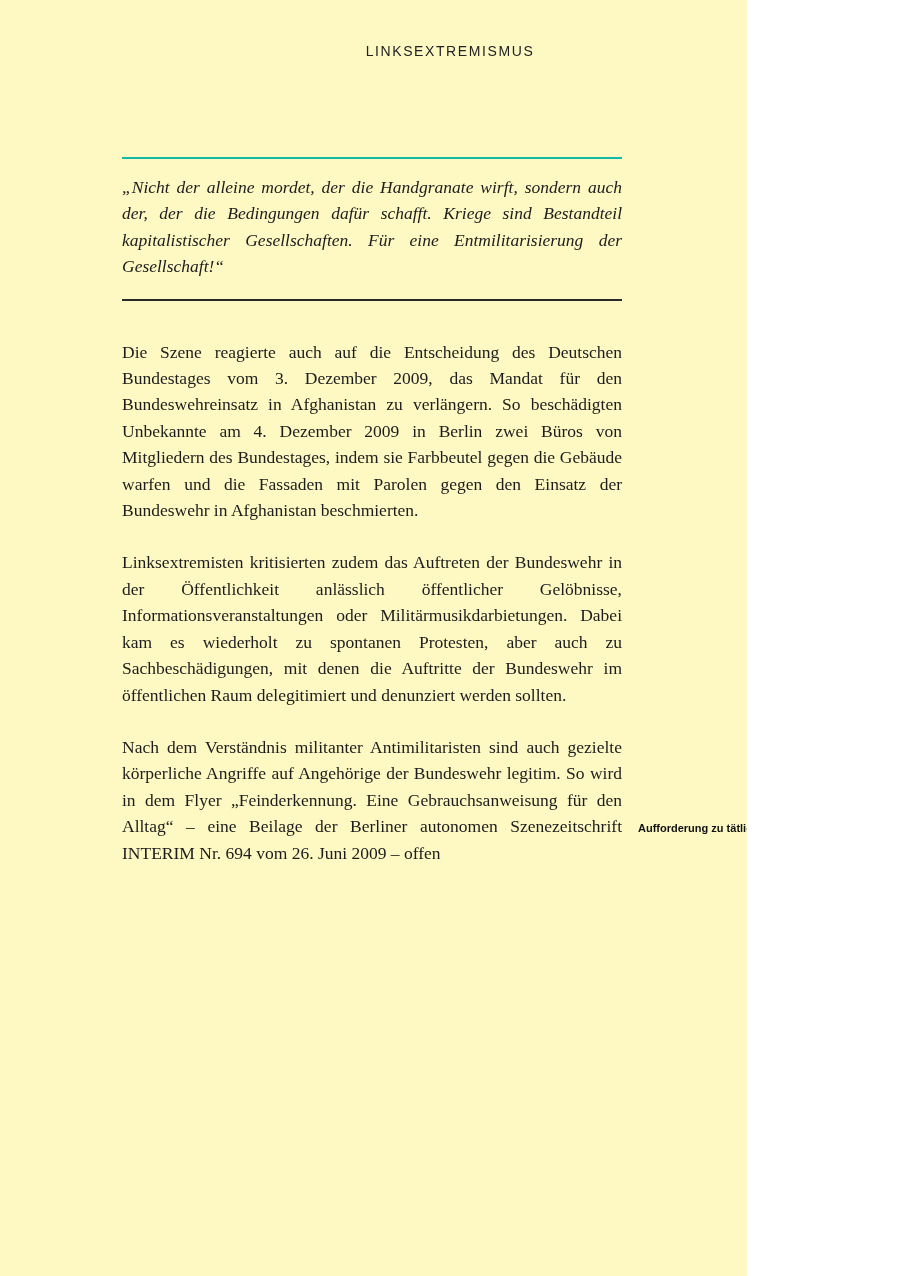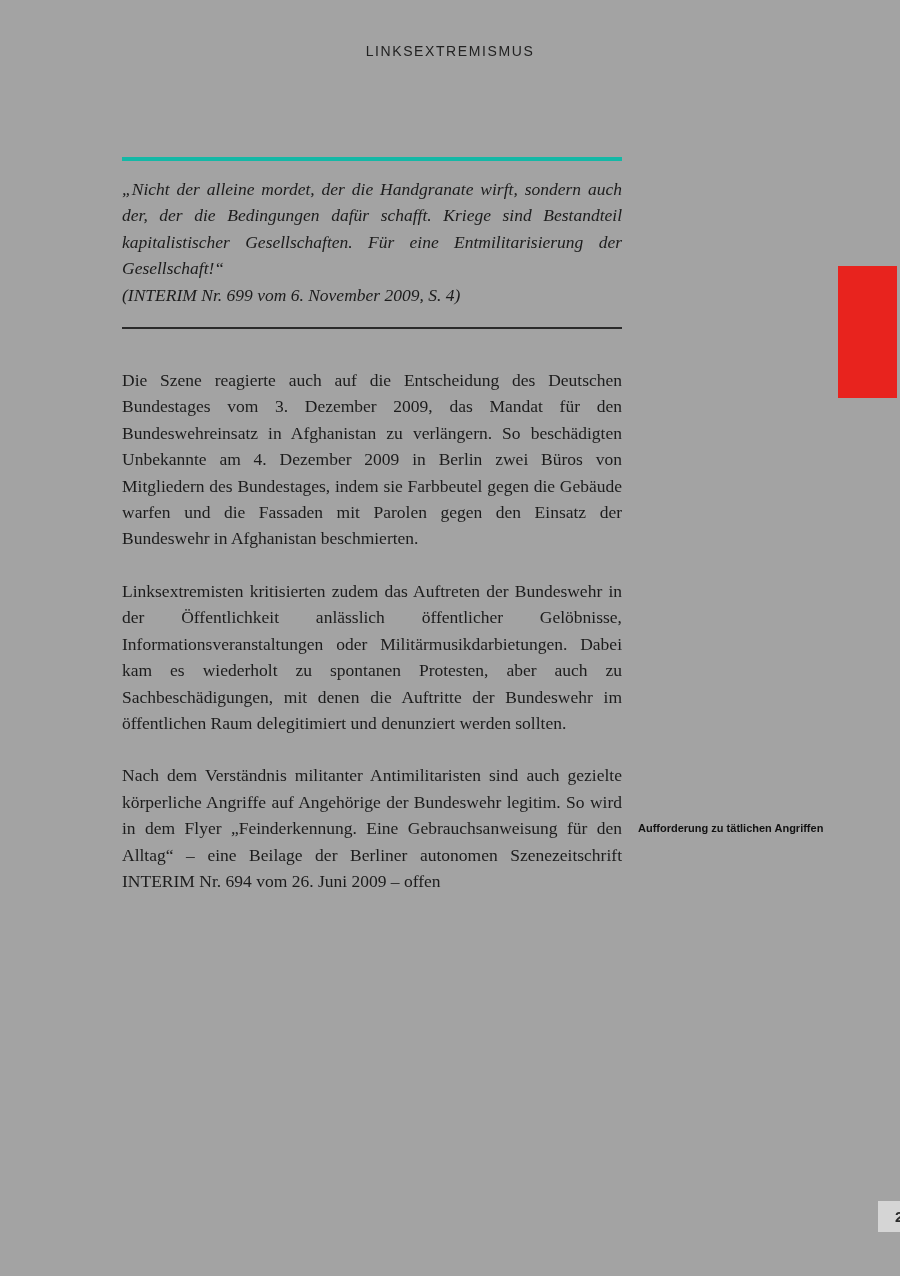--- a/index.html
+++ b/index.html
@@ -1,21 +1,21 @@
 <!DOCTYPE html>
 <html><head>
 <meta charset="utf-8">
 <style>
   * { margin: 0; padding: 0; box-sizing: border-box; }
   html, body { background: #ffffff; }
   .page {
     position: relative;
-    width: 900px;
+    width: 747px;
     height: 1276px;
-    background: #a3a3a3;
+    background: #fef9c3;
     font-family: "Liberation Serif", serif;
     color: #1c1c1c;
     overflow: hidden;
   }
   .running-header {
     position: absolute;
     top: 43px;
     left: 0;
     width: 900px;
     text-align: center;
@@ -32,21 +32,21 @@
     font-size: 17.5px;
     line-height: 26.4px;
     text-align: justify;
   }
   .intro-paragraph {
     margin-bottom: 0;
   }
   .quote-block {
     margin-top: 40px;
     margin-bottom: 38px;
-    border-top: 4px solid #14b8a6;
+    border-top: 2px solid #14b8a6;
     border-bottom: 2px solid #2a2a2a;
     padding: 15px 0 19px 0;
     font-style: italic;
   }
   .quote-text { text-align: justify; }
   .quote-source { text-align: left; }
   .body-paragraph { margin-bottom: 26px; }
   .body-paragraph:last-child { margin-bottom: 8px; }
   .margin-note {
     position: absolute;
@@ -88,21 +88,20 @@
 
 <div class="page">
 
   <div class="running-header">LINKSEXTREMISMUS</div>
 
   <div class="main-column">
 
 
     <div class="quote-block">
       <p class="quote-text">„Nicht der alleine mordet, der die Handgranate wirft, sondern auch der, der die Bedingungen dafür schafft. Kriege sind Bestandteil kapitalistischer Gesellschaften. Für eine Entmilitarisierung der Gesellschaft!“</p>
-      <p class="quote-source">(INTERIM Nr. 699 vom 6. November 2009, S. 4)</p>
     </div>
 
     <p class="body-paragraph">Die Szene reagierte auch auf die Entscheidung des Deutschen Bundestages vom 3. Dezember 2009, das Mandat für den Bundeswehreinsatz in Afghanistan zu verlängern. So beschädigten Unbekannte am 4. Dezember 2009 in Berlin zwei Büros von Mitgliedern des Bundestages, indem sie Farbbeutel gegen die Gebäude warfen und die Fassaden mit Parolen gegen den Einsatz der Bundeswehr in Afghanistan beschmierten.</p>
 
     <p class="body-paragraph">Linksextremisten kritisierten zudem das Auftreten der Bundeswehr in der Öffentlichkeit anlässlich öffentlicher Gelöbnisse, Informationsveranstaltungen oder Militärmusikdarbietungen. Dabei kam es wiederholt zu spontanen Protesten, aber auch zu Sachbeschädigungen, mit denen die Auftritte der Bundeswehr im öffentlichen Raum delegitimiert und denunziert werden sollten.</p>
 
     <p class="body-paragraph">Nach dem Verständnis militanter Antimilitaristen sind auch gezielte körperliche Angriffe auf Angehörige der Bundeswehr legitim. So wird in dem Flyer „Feinderkennung. Eine Gebrauchsanweisung für den Alltag“ – eine Beilage der Berliner autonomen Szenezeitschrift INTERIM Nr. 694 vom 26. Juni 2009 – offen</p>
 
   </div>
 

